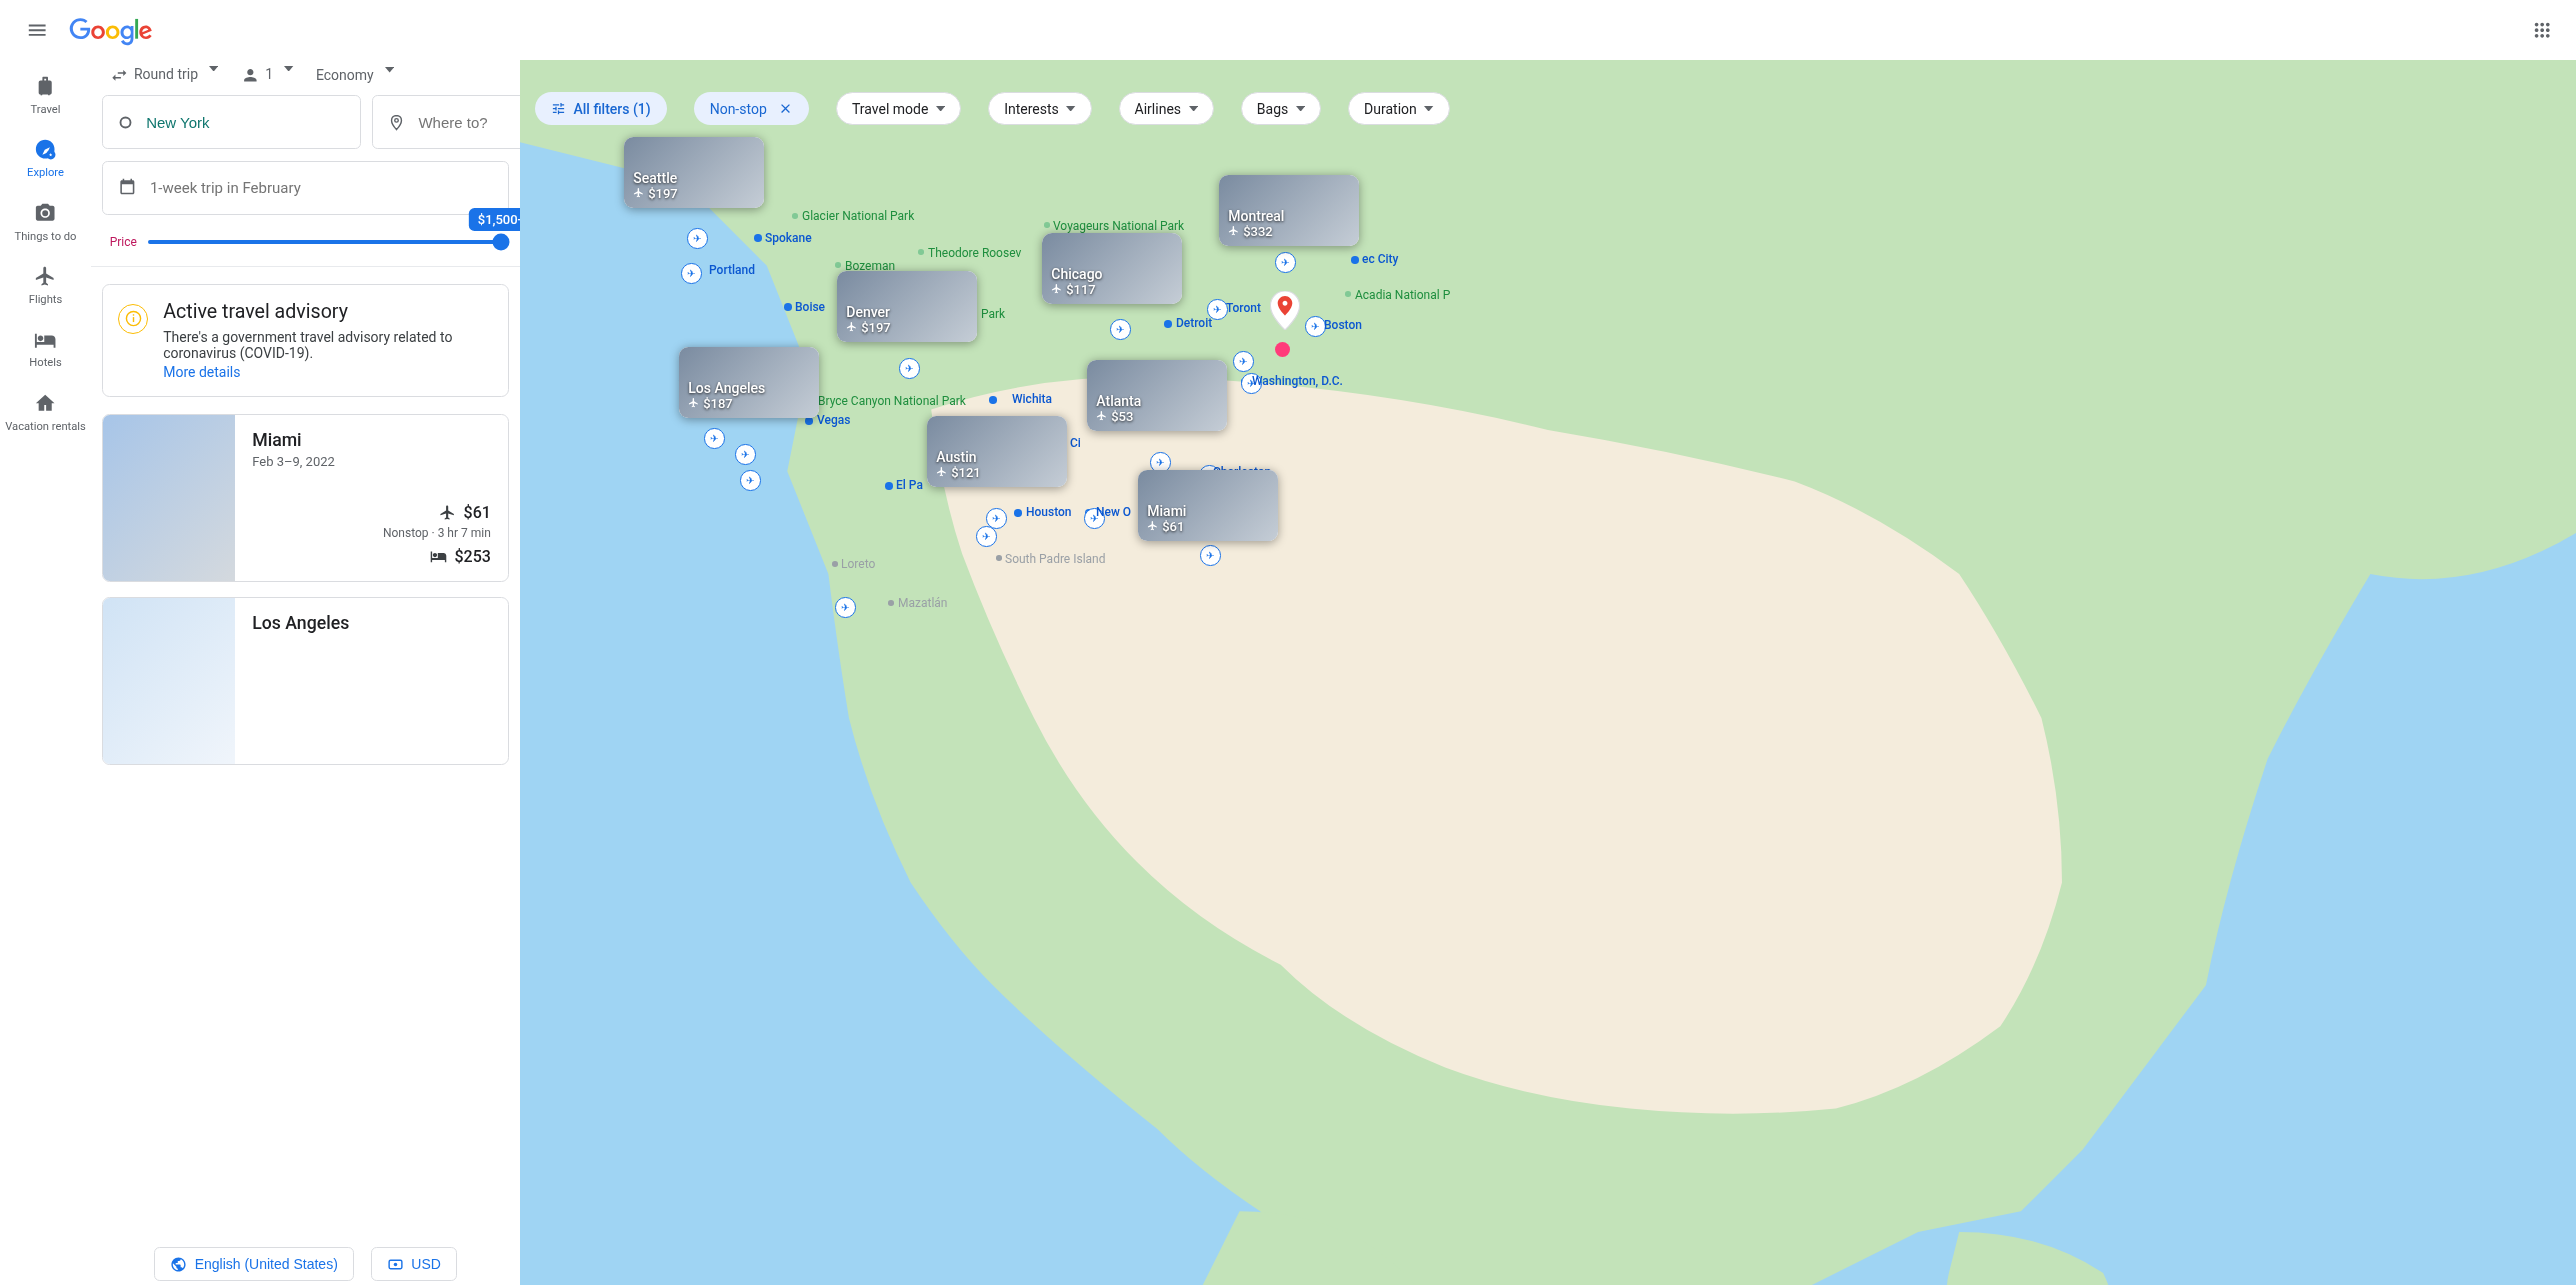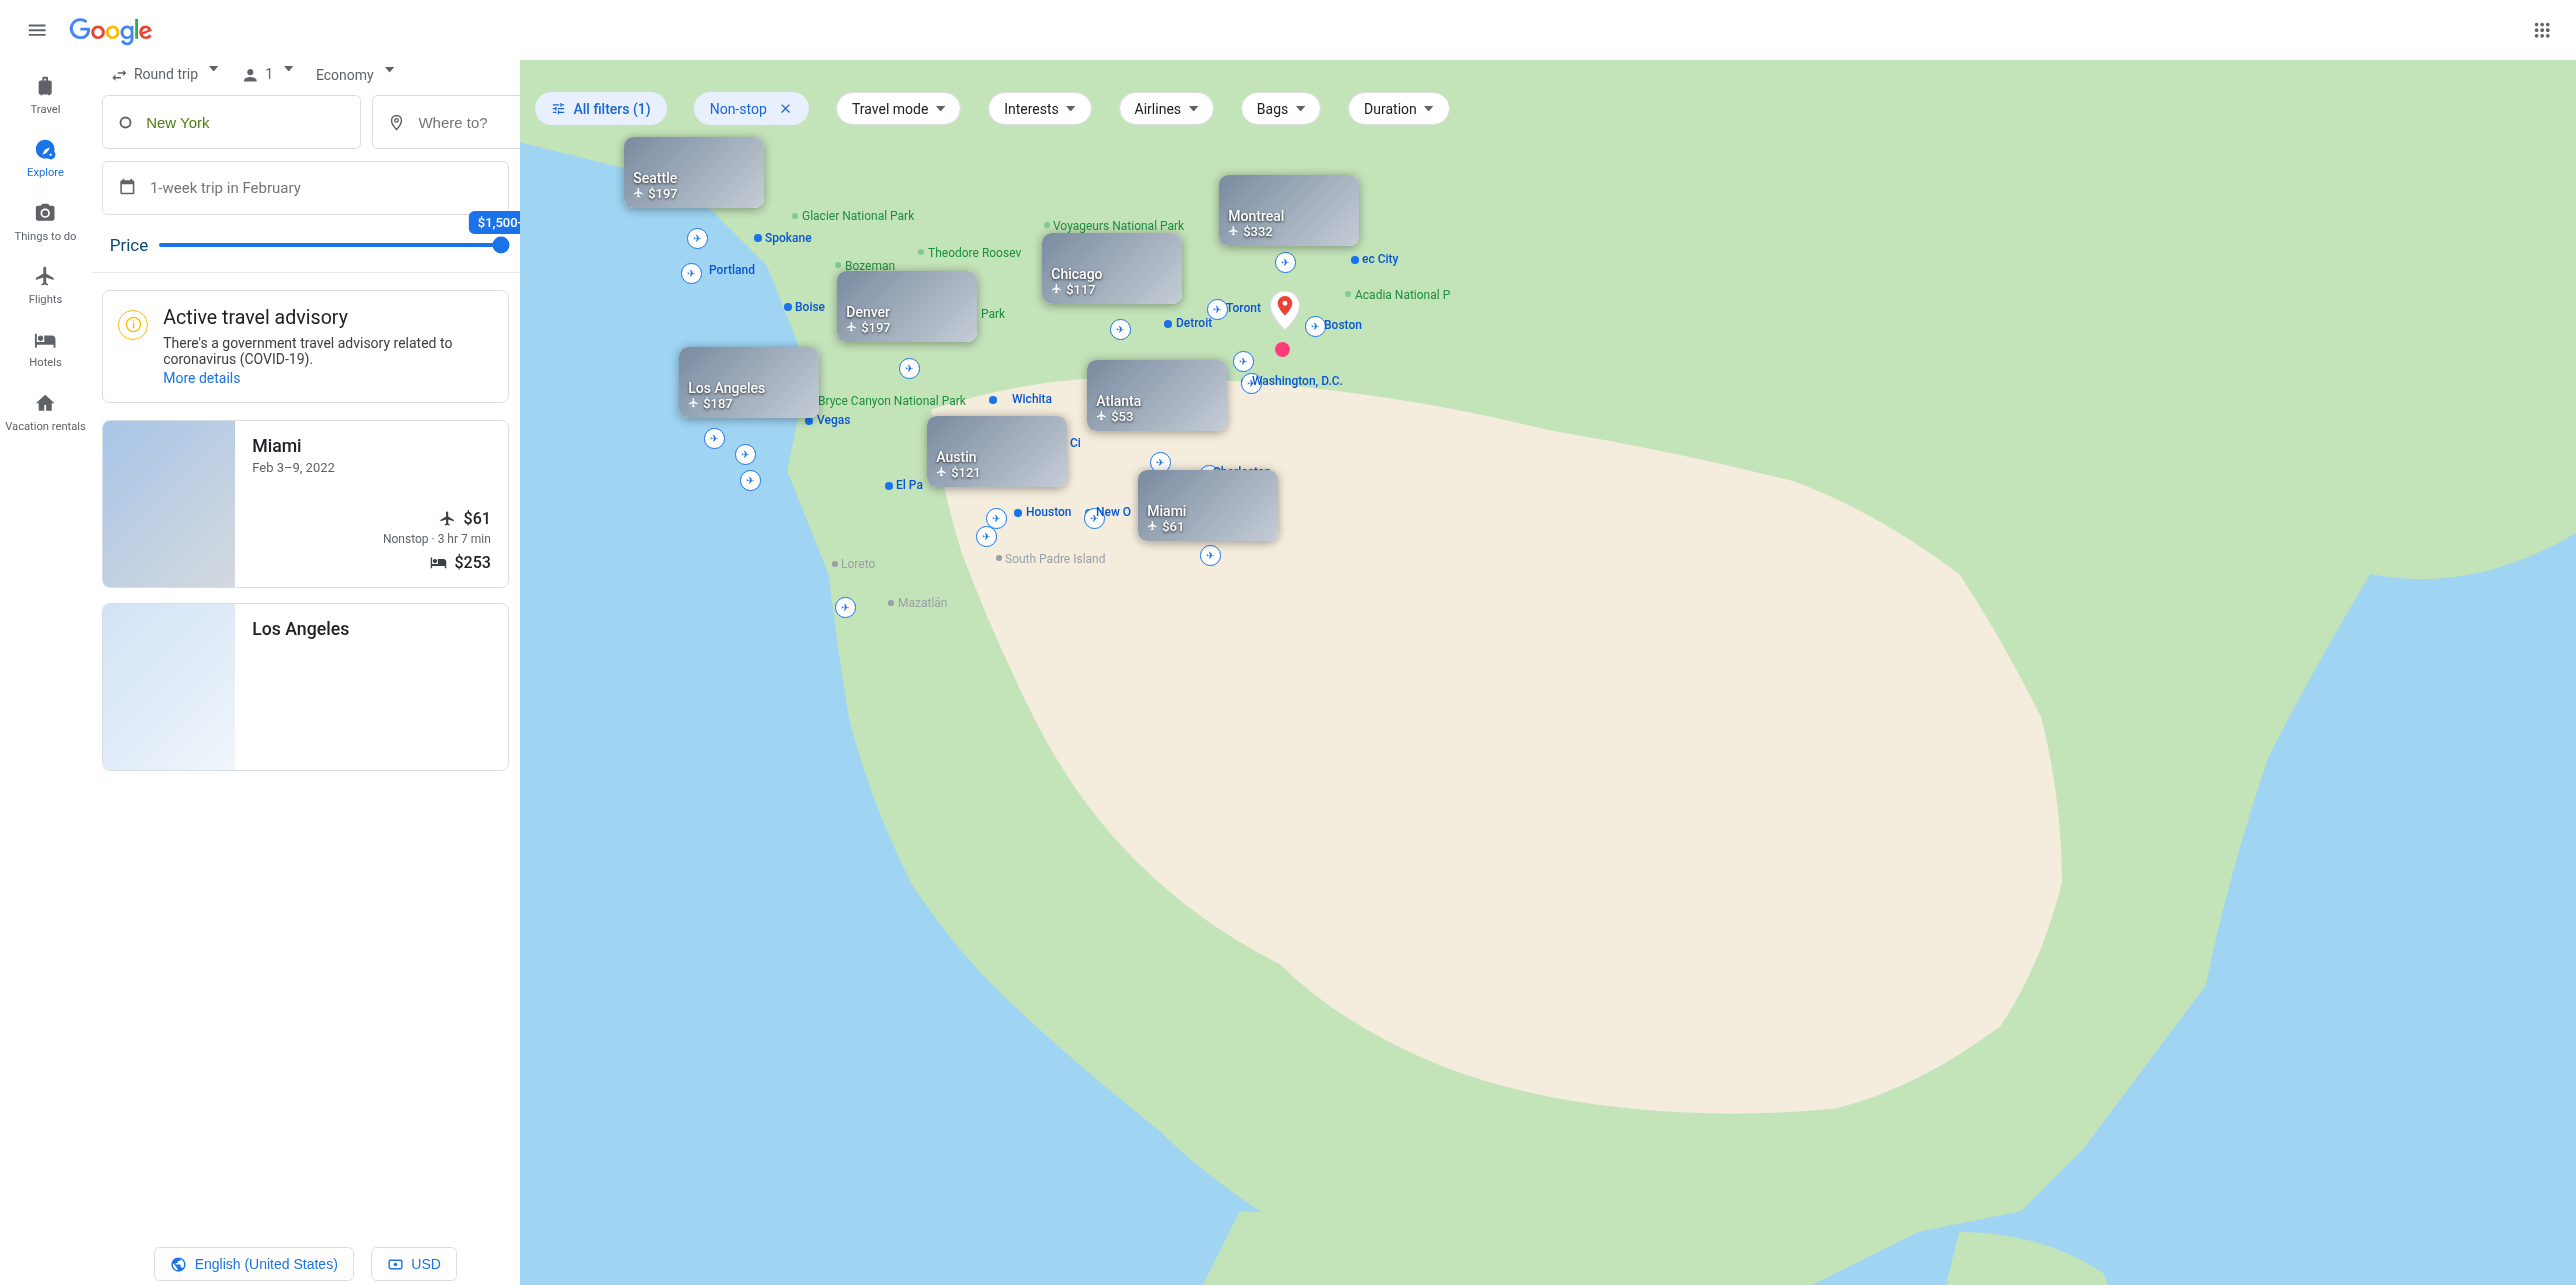--- a/index.html
+++ b/index.html
@@ -18,27 +18,27 @@
 .sidenav-item .lbl { font-size: 11.2px; text-align: center; }
 .sidenav-item .ic { width: 22.4px; height: 22.4px; }
 
 .panel { width: 429px; padding: 0 11.2px; display: flex; flex-direction: column; overflow-y: auto; position: relative; }
 .controls-row { display: flex; gap: 22.4px; padding: 5.6px 7.5px 11.2px; align-items: center; }
 .dd { display: inline-flex; align-items: flex-start; gap: 5.6px; cursor: pointer; color: #5f6368; font-size: 14px; }
 .dd .caret { margin-left: 5.6px; }
 
 .inputs-row { display: flex; gap: 11.2px; }
 .input-box { flex: 1; border: 0.9px solid #dadce0; border-radius: 5.6px; height: 54px; display: flex; align-items: center; gap: 13px; padding: 0 15px; color: #5f6368; }
-.input-box input { border: none; outline: none; font-size: 15px; flex: 1; color: #4d7c0f; }
+.input-box input { border: none; outline: none; font-size: 15px; flex: 1; color: #0f766e; }
 .input-box input::placeholder { color: #757575; }
 
 .date-row { margin-top: 11.2px; }
 
 .price-row { display: flex; align-items: center; gap: 11.2px; padding: 20.5px 7.5px 17px; }
-.price-label { font-size: 17px; color: #0c4a6e; }
+.price-label { font-size: 12px; color: #be185d; }
 .slider { flex: 1; position: relative; height: 3.7px; background: #1a73e8; border-radius: 1.9px; }
 .slider-thumb { position: absolute; right: 0; top: 50%; transform: translate(50%, -50%); width: 17px; height: 17px; background: #1a73e8; border-radius: 50%; cursor: pointer; }
 .slider-badge { position: absolute; right: 0; top: -32px; transform: translateX(50%); background: #1a73e8; color: #fff; padding: 3.7px 9.3px; border-radius: 5.6px; font-size: 13px; font-weight: 500; }
 
 .divider { height: 0.9px; background: #e8eaed; margin: 0 -11.2px; }
 
 .advisory { margin: 17px 0; border: 0.9px solid #dadce0; border-radius: 7.5px; padding: 15px; display: flex; gap: 15px; }
 .advisory-ic { width: 30px; height: 30px; border-radius: 50%; border: 0.9px solid #fbbc04; display: flex; align-items: center; justify-content: center; color: #fbbc04; flex-shrink: 0; margin-top: 3.7px; }
 .advisory h3 { font-size: 19.6px; font-weight: 400; margin-bottom: 5.6px; }
 .advisory p { font-size: 14px; color: #3c4043; }

